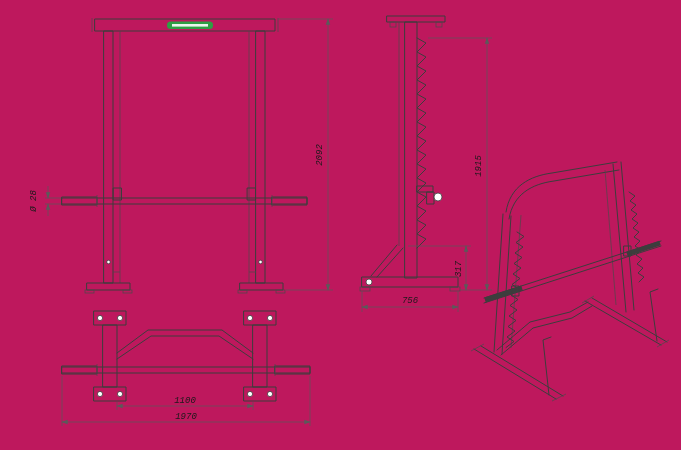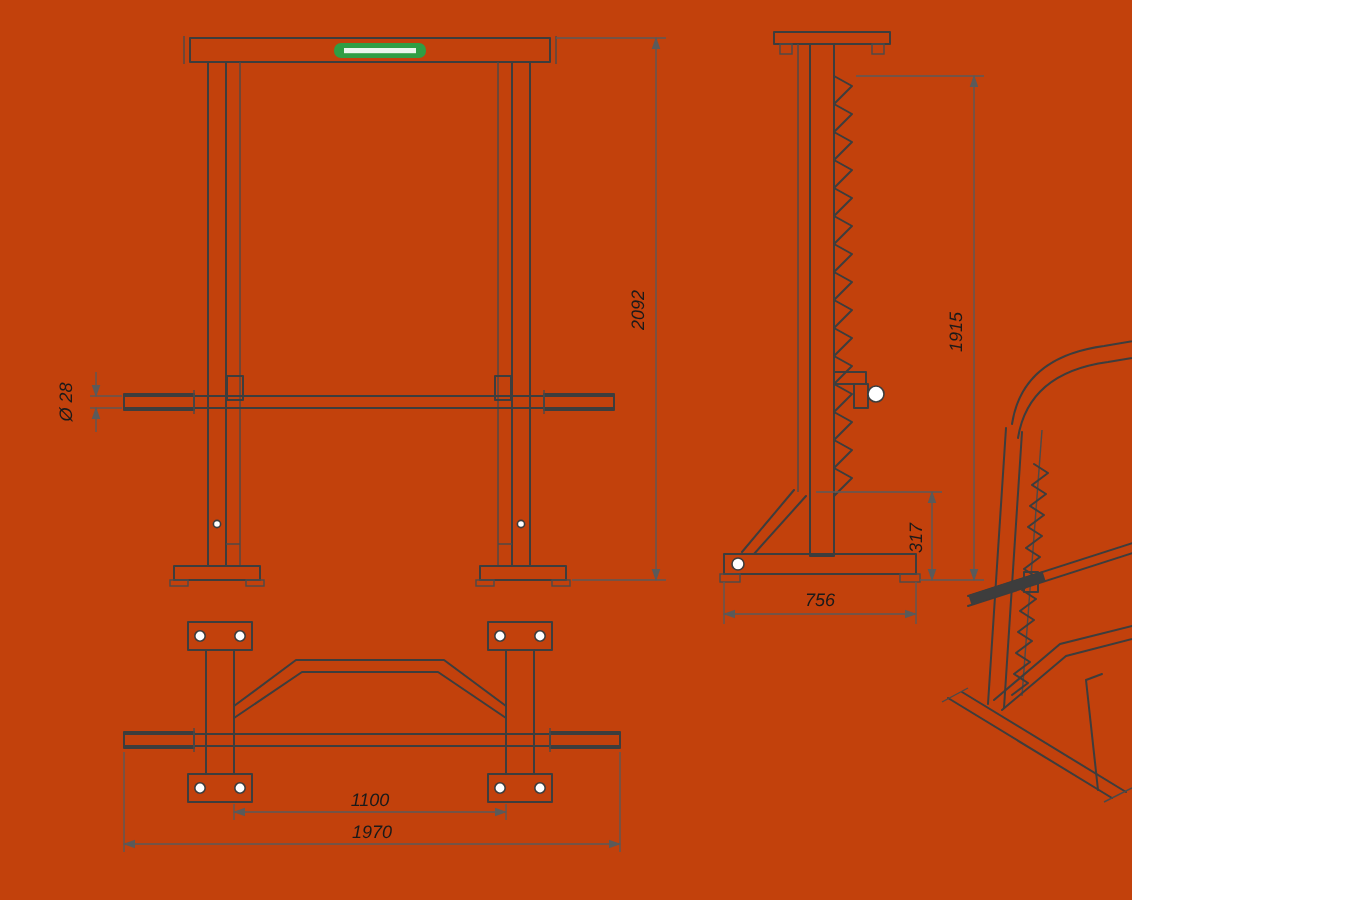--- a/index.html
+++ b/index.html
@@ -1,17 +1,17 @@
 <!DOCTYPE html>
 <html><head>
 <meta charset="utf-8">
 <style>
   html,body{margin:0;padding:0;background:#ffffff;}
-  .canvas{position:relative;width:566px;height:450px;background:#c2410c;overflow:hidden;
-          font-family:Liberation Sans, sans-serif;}
+  .canvas{position:relative;width:681px;height:450px;background:#be185d;overflow:hidden;
+          font-family:Liberation Mono, monospace;}
   svg{position:absolute;inset:0;}
   .ln{stroke:#3d3d3d;stroke-width:1;fill:none;stroke-linejoin:round;stroke-linecap:round;}
   .thin{stroke:#4a4a4a;stroke-width:0.7;fill:none;}
   .dim{stroke:#5a5a5a;stroke-width:0.7;fill:none;}
   .hole{stroke:#3d3d3d;stroke-width:0.8;fill:#ffffff;}
   .dim-text{font-size:9px;font-style:italic;fill:#1a1a1a;}
   .mid{text-anchor:middle;}
 </style>
 </head>
 <body>

